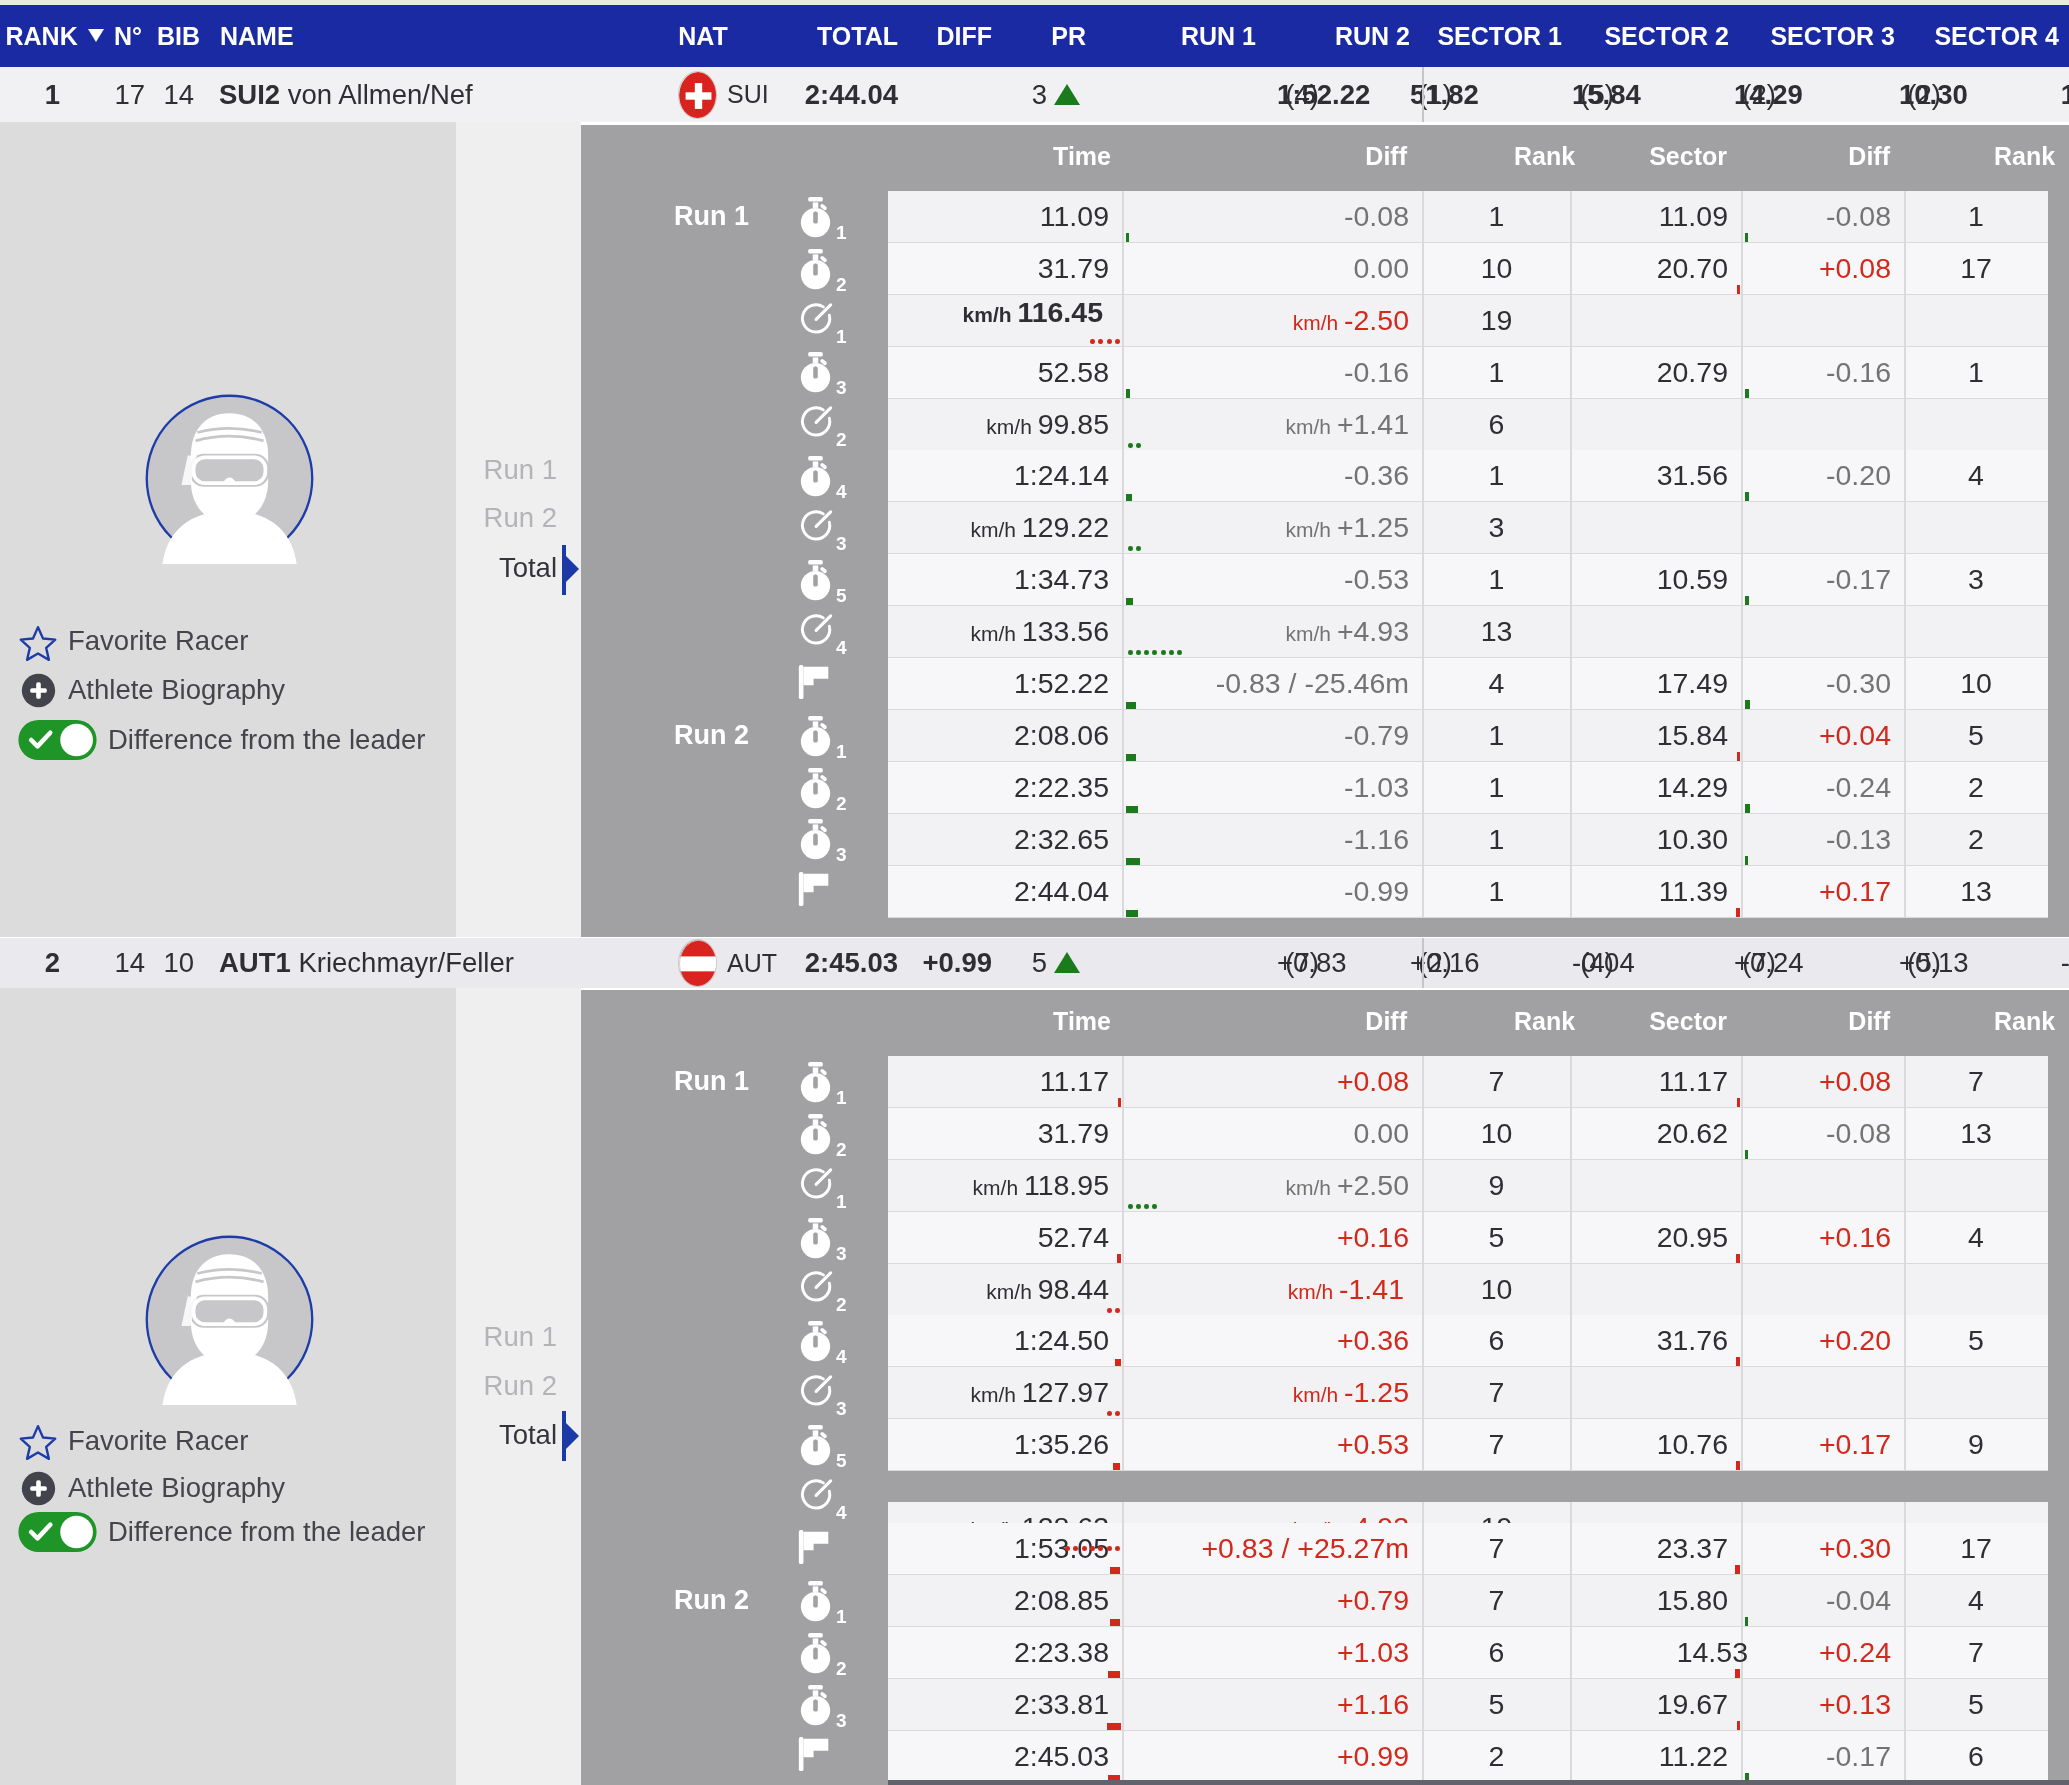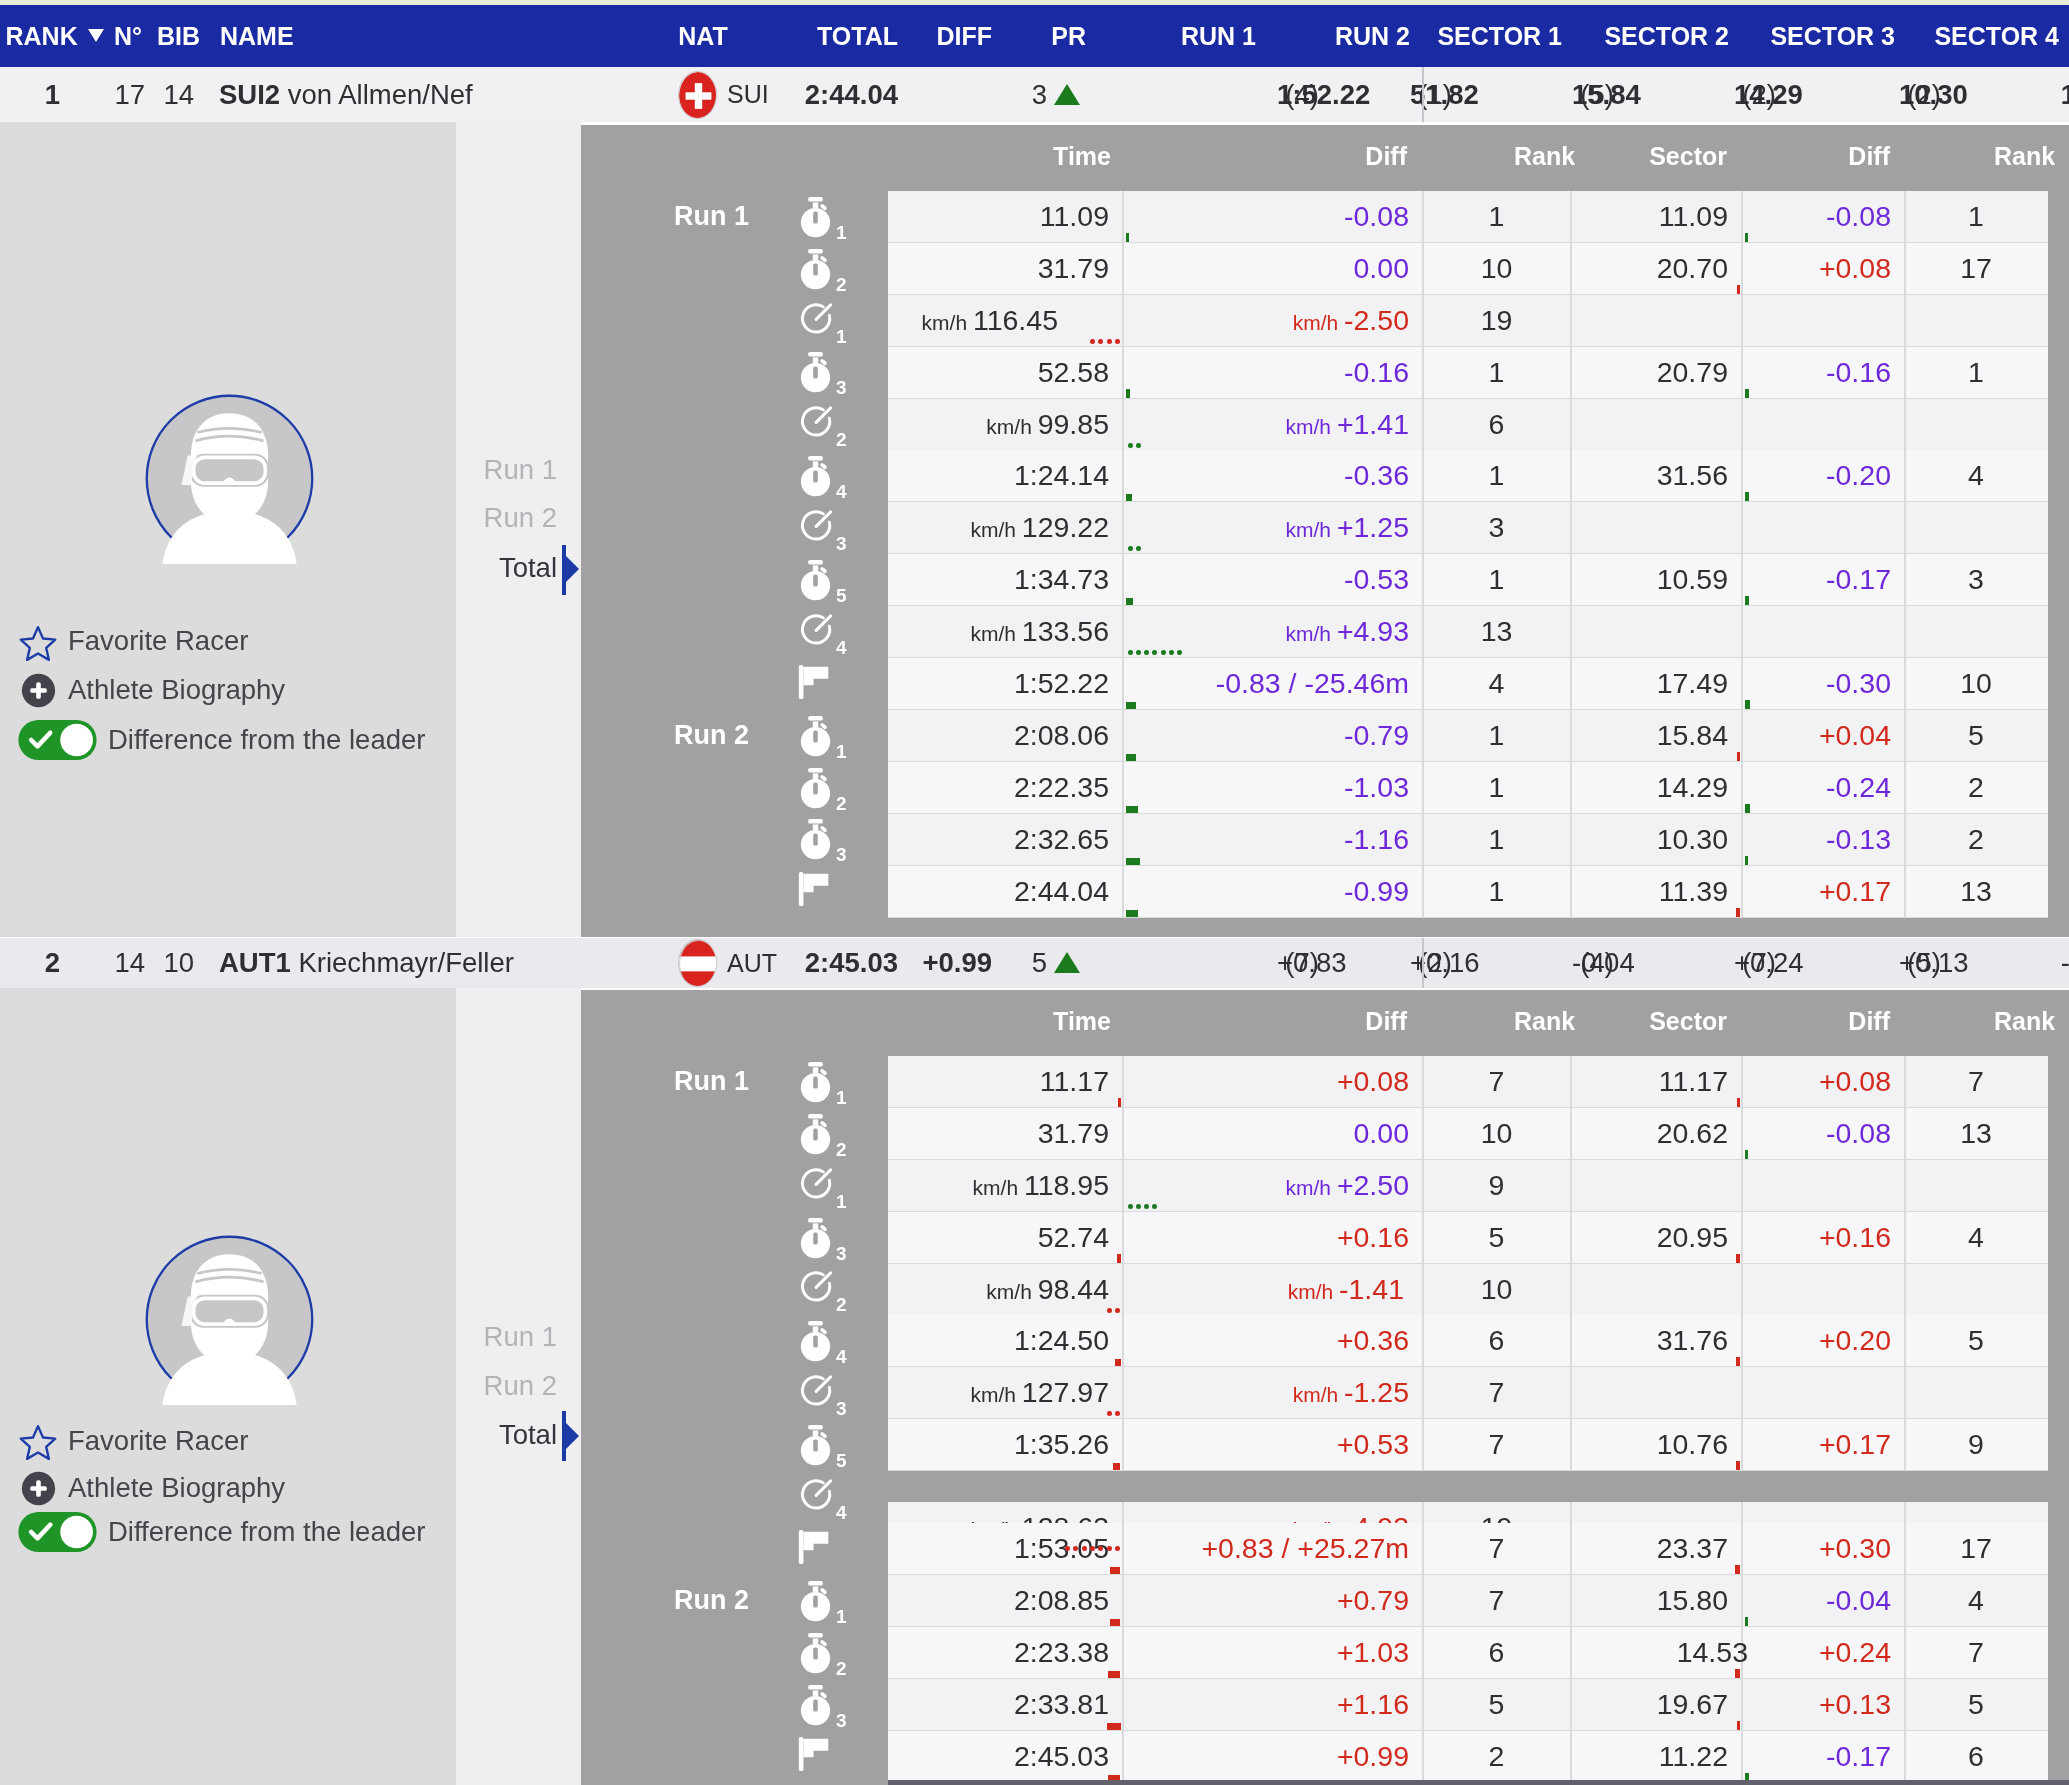--- a/index.html
+++ b/index.html
@@ -17,21 +17,21 @@
   .panel-bg-info{background:#dcdcdc;}
   .panel-bg-tab{background:#efeff0;}
   .panel-bg-grey{background:#a1a1a3;}
   .band-label{position:absolute;color:#ffffff;font-weight:bold;font-size:25px;white-space:nowrap;margin-left:48px;}
   .t-row{position:absolute;left:888px;width:1160px;overflow:visible;}
   .t-row .cell{position:absolute;top:0;white-space:nowrap;color:#2e2e33;font-size:28.5px;}
   .vdiv{position:absolute;top:0;width:1.8px;background:#dadadd;}
   .kmh{font-size:21px;}
   .mark{position:absolute;z-index:2;}
   .dot{position:absolute;width:4.6px;height:4.6px;border-radius:50%;z-index:2;}
-  .green{color:#6d28d9;margin-top:31px;}
+  .green{color:#737373;margin-top:31px;}
   .red{color:#d2291d;}
   .run-label{position:absolute;color:#ffffff;font-weight:bold;font-size:27px;
        text-align:right;width:165px;}
   .icon-holder{position:absolute;width:73px;}
   .sub{position:absolute;color:#ffffff;font-weight:bold;font-size:19px;}
   .tab{position:absolute;width:110px;text-align:right;font-size:27.5px;color:#b4b4b8;}
   .tab.active{color:#34343c;}
   .info-label{position:absolute;font-size:27.5px;color:#44444a;white-space:nowrap;}
   .pair-rank{font-size:22px;color:#333;margin-left:8.3px;font-weight:normal;}
   .flag-oval{position:absolute;width:39px;height:48px;border-radius:50%;
@@ -190,21 +190,21 @@
         <rect x="27" y="8" width="8" height="4" rx="2" fill="#fff" transform="rotate(40 27 8)"></rect>
         <circle cx="20" cy="29" r="16" fill="#fff"></circle>
         <rect x="17.5" y="17" width="5" height="13" rx="2" fill="#a1a1a3"></rect>
       </svg><span class="sub" style="left: 39px; top: 26px;">2</span></div>
     <div class="t-row" style="top: 295px; height: 52px; background: rgb(242, 242, 244); border-bottom: 1.8px solid rgb(218, 218, 221); box-sizing: border-box;">
       <div class="vdiv" style="left: 234px; height: 52px;"></div>
       <div class="vdiv" style="left: 534px; height: 52px;"></div>
       <div class="vdiv" style="left: 682px; height: 52px;"></div>
       <div class="vdiv" style="left: 853px; height: 52px;"></div>
       <div class="vdiv" style="left: 1016px; height: 52px;"></div>
-      <div class="cell" style="right: 990px; line-height: 50px;"><span class="kmh">km/h </span><span>116.45</span></div>
+      <div class="cell" style="right: 945px; line-height: 34px; font-weight: bold;"><span class="kmh">km/h </span><span>116.45</span></div>
       <div class="cell" style="right: 639px; line-height: 50px;"><span class="red"><span class="kmh">km/h </span>-2.50</span></div>
       <div class="cell" style="left: 534px; width: 149px; text-align: center; line-height: 50px;">19</div>
       <div class="dot" style="top: 44px; background: rgb(210, 41, 29); left: 227px;"></div>
       <div class="dot" style="top: 44px; background: rgb(210, 41, 29); left: 219px;"></div>
       <div class="dot" style="top: 44px; background: rgb(210, 41, 29); left: 210px;"></div>
       <div class="dot" style="top: 44px; background: rgb(210, 41, 29); left: 202px;"></div>
     </div>
     <div class="icon-holder abs" style="left: 797px; top: 300px; height: 52px;"><svg width="40" height="37" viewBox="0 0 44 40">
         <path d="M29,7.2 A15,15 0 1 0 35.6,16.4" fill="none" stroke="#fff" stroke-width="3.2" stroke-linecap="round"></path>
         <line x1="21" y1="21" x2="37" y2="5" stroke="#fff" stroke-width="3.4" stroke-linecap="round"></line>

